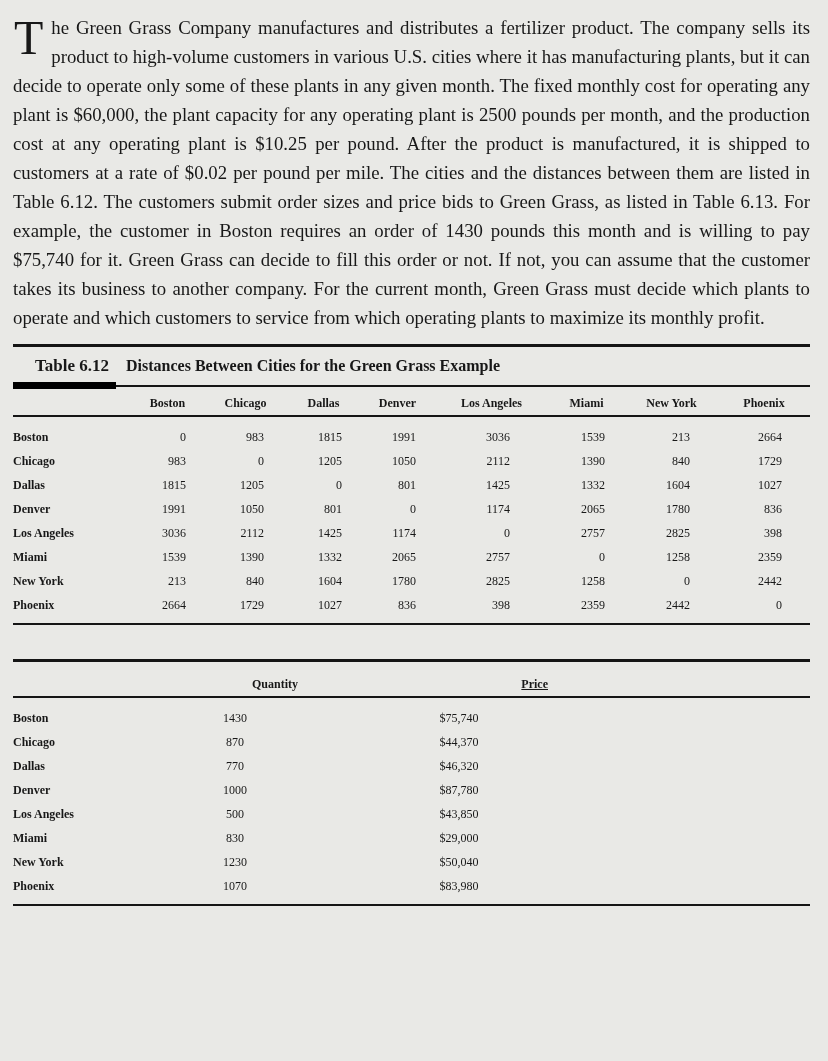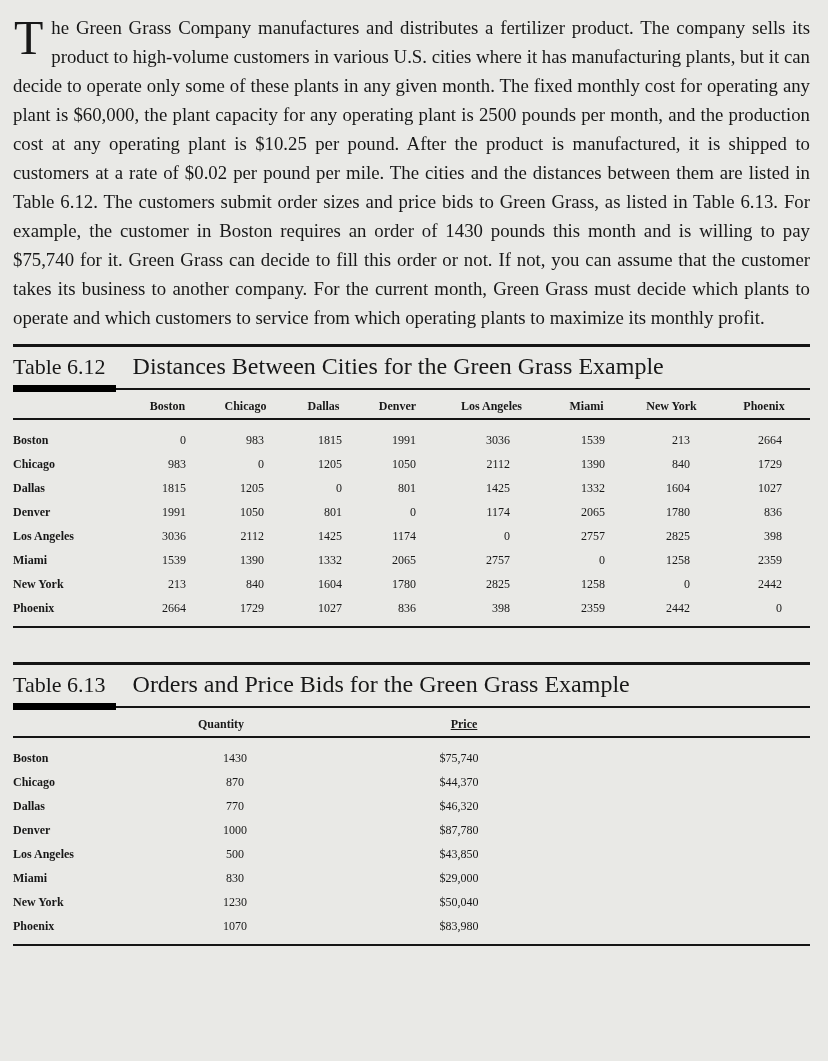--- a/index.html
+++ b/index.html
@@ -47,22 +47,22 @@
     white-space: nowrap;
   }
   .caption .bar {
     position: absolute;
     left: 0;
     bottom: -4px;
     height: 7px;
     width: 103px;
     background: #000;
   }
-  .tlabel { font-weight: 400; font-size: 22px; }
-  .ttitle { font-weight: 400; font-size: 24px; margin-left: 27px; }
+  .tlabel { font-weight: 700; font-size: 17px; margin-left: 22px; }
+  .ttitle { font-weight: 700; font-size: 16px; margin-left: 17px; }
 
   table {
     border-collapse: collapse;
     width: 100%;
     table-layout: fixed;
     font-size: 12px;
     border-bottom: 2.5px solid #151515;
   }
   thead th {
     border-bottom: 2px solid #151515;
@@ -91,22 +91,22 @@
   .dist td:nth-child(3){ padding-right: 23px; }
   .dist td:nth-child(4){ padding-right: 18px; }
   .dist td:nth-child(5){ padding-right: 19px; }
   .dist td:nth-child(6){ padding-right: 38px; }
   .dist td:nth-child(7){ padding-right: 20px; }
   .dist td:nth-child(8){ padding-right: 28px; }
   .dist td:nth-child(9){ padding-right: 28px; }
 
   
   .orders th:nth-child(1){ width: 185px; text-align: left; }
-  .orders th:nth-child(2){ width: 100px; text-align: left; }
-  .orders th:nth-child(3){ width: 250px; text-align: center; padding-left: 82px; text-decoration: underline; }
+  .orders th:nth-child(2){ width: 100px; text-align: right; }
+  .orders th:nth-child(3){ width: 250px; text-align: right; padding-left: 82px; text-decoration: underline; }
   .orders td.qty   { text-align: center; padding-right: 26px; }
   .orders td.price { text-align: center;  padding-left: 72px; }
 
   
   .objective {
     margin: 11px 0 0 0;
     font-size: 19px;
     line-height: 27.5px;
     text-align: justify;
   }
@@ -225,24 +225,20 @@
             <td>398</td>
             <td>2359</td>
             <td>2442</td>
             <td>0</td>
           </tr>
         </tbody>
     </table>
   </section>
 
   <section class="table-block t13">
-    <div class="caption">
-      <span class="tlabel">Table 6.13</span><span class="ttitle">Orders and Price Bids for the Green Grass Example</span>
-      <span class="bar"></span>
-    </div>
     <table class="orders">
       <thead>
         <tr>
           <th class="rowlab"></th>
           <th>Quantity</th>
           <th>Price</th>
           <th></th>
         </tr>
       </thead>
       <tbody id="t613-body">

